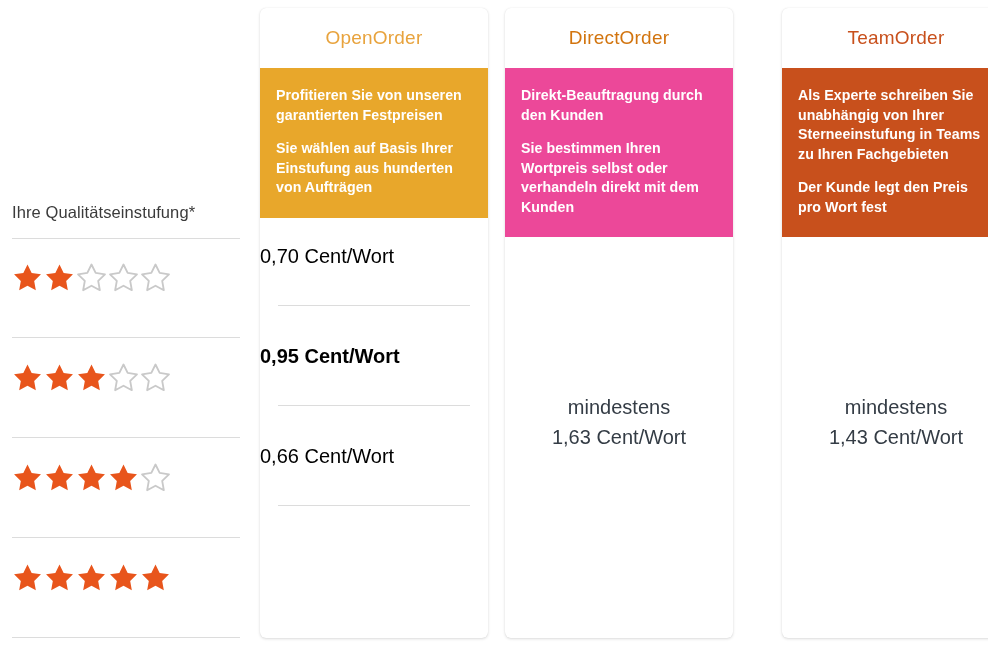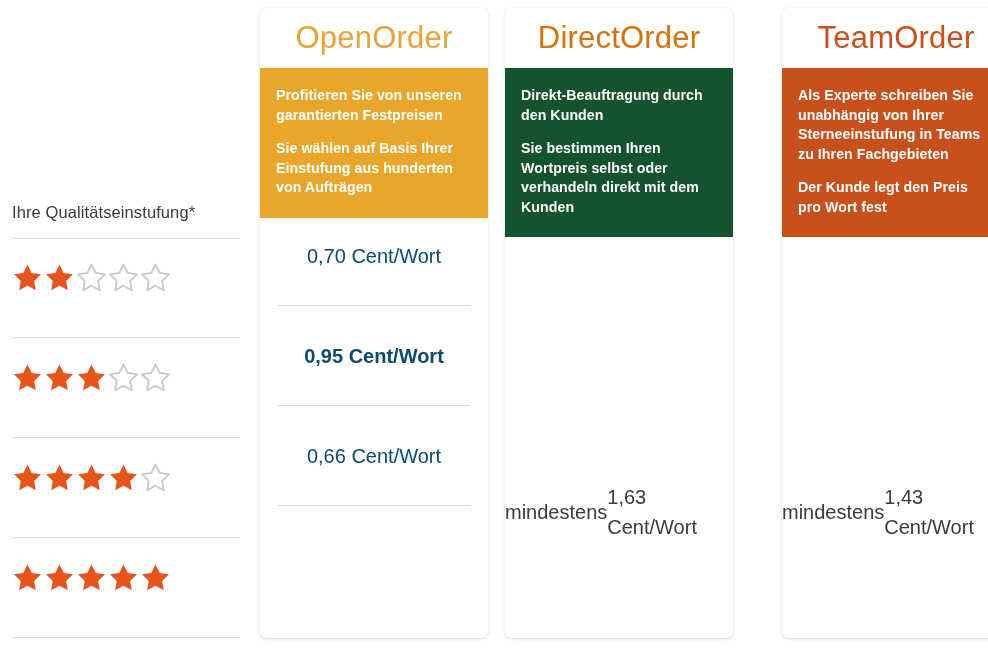--- a/index.html
+++ b/index.html
@@ -90,21 +90,21 @@
     overflow: hidden;
   }
   .card.c0 { left: 260px; }
   .card.c1 { left: 505px; }
   .card.c2 { left: 782px; }
 
   .card-title {
     height: 60px;
     line-height: 60px;
     text-align: center;
-    font-size: 31px;
+    font-size: 19px;
     letter-spacing: 0.2px;
   }
   .card-banner {
     padding: 18px 16px 20px 16px;
     min-height: 137px;
     box-sizing: border-box;
     color: #ffffff;
   }
   .banner-line {
     font-size: 14.2px;
@@ -129,42 +129,42 @@
   }
   .price-row.p0 { top: 0; }
   .price-row.p1 { top: 100px; font-weight: bold; }
   .price-row.p2 { top: 200px; }
   .price-row.p3 { top: 300px; }
   .price-text {
     position: absolute;
     top: 27px;
     left: 0;
     width: 228px;
-    text-align: center;
+    text-align: left;
     font-size: 20px;
-    color: #0c4a6e;
+    color: #000000;
   }
   .price-rule {
     position: absolute;
     left: 18px;
     bottom: 12px;
     width: 192px;
     height: 1px;
     background: #dcdcdc;
   }
 
   
   .min-price {
     position: absolute;
     top: 0;
     left: 0;
     width: 228px;
     height: 395px;
     display: flex;
-    flex-direction: row;
+    flex-direction: column;
     align-items: center;
     justify-content: flex-start;
     padding-top: 155px;
     box-sizing: border-box;
   }
   .min-label {
     font-size: 20px;
     color: #343c45;
     line-height: 30px;
   }
@@ -283,21 +283,21 @@
             <div class="price-rule"></div>
           </div>
           <div class="price-row p2">
             <div class="price-text">0,66 Cent/Wort</div>
             <div class="price-rule"></div>
           </div>
         </div>
       </div>
       <div class="card c1">
         <div class="card-title" style="color: rgb(210, 116, 14);">DirectOrder</div>
-        <div class="card-banner" style="background: #14532d;">
+        <div class="card-banner" style="background: #ec4899;">
           <p class="banner-line">Direkt-Beauftragung durch den Kunden</p>
           <p class="banner-line">Sie bestimmen Ihren Wortpreis selbst oder verhandeln direkt mit dem Kunden</p>
         </div>
         <div class="card-body">
           <div class="min-price">
             <div class="min-label">mindestens</div>
             <div class="min-value">1,63 Cent/Wort</div>
           </div>
         </div>
       </div>

